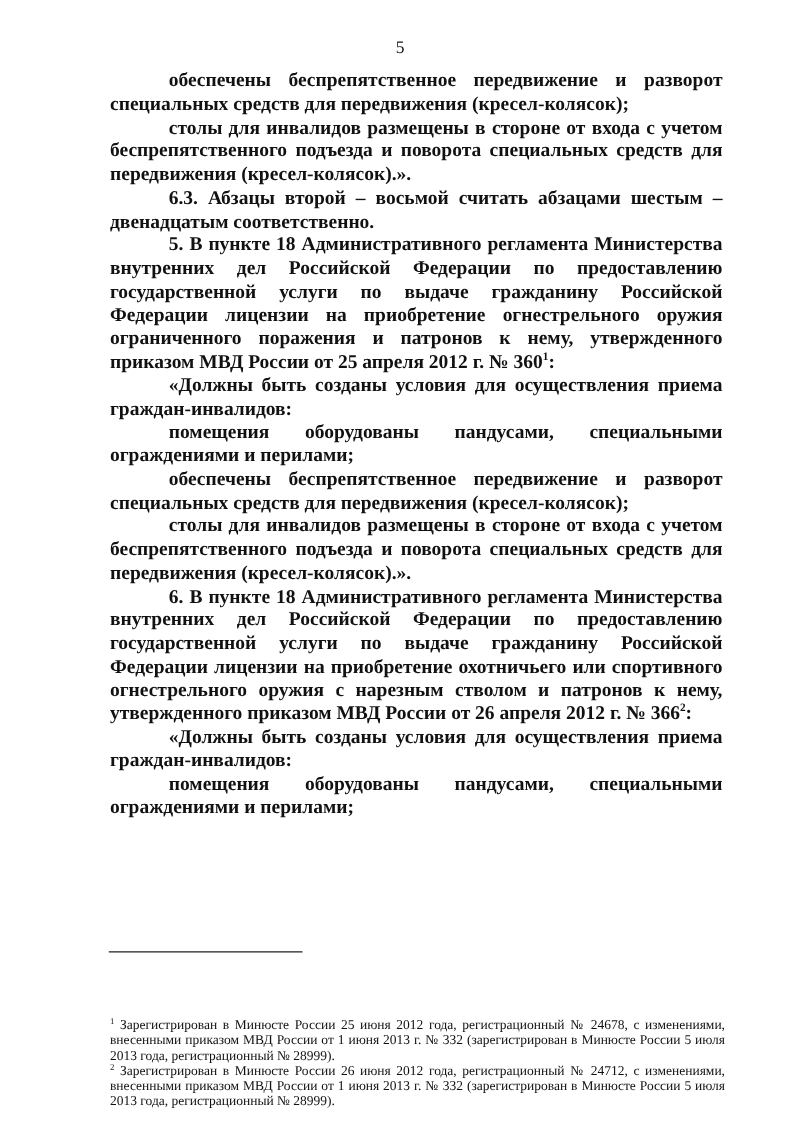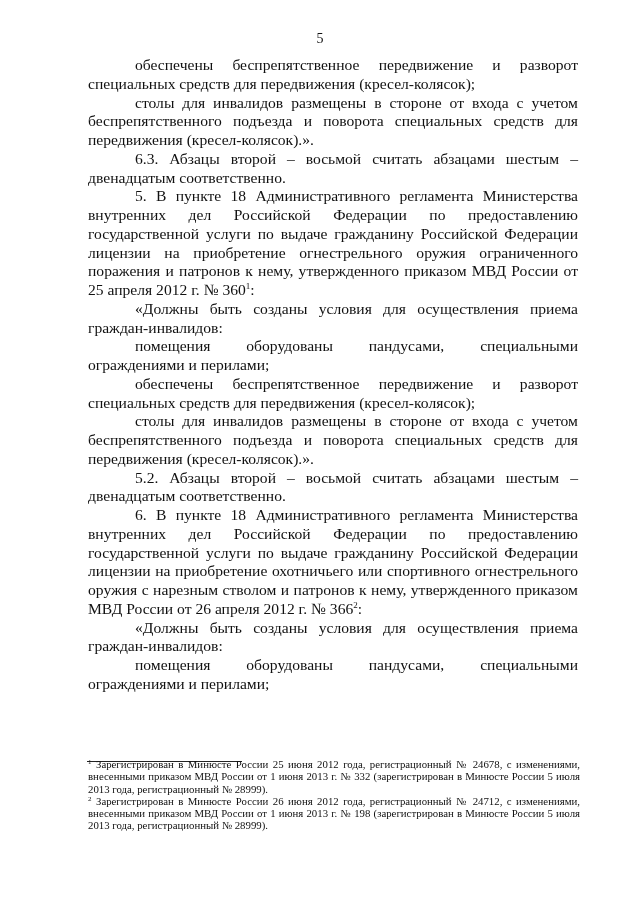--- a/index.html
+++ b/index.html
@@ -24,20 +24,21 @@
       font-size: 14px;
       line-height: 16px;
     }
     .body-text {
       position: absolute;
       top: 56px;
       left: 88px;
       width: 490px;
       font-size: 15.6px;
       line-height: 18.75px;
+      font-weight: bold;
     }
     .body-text p {
       margin: 0;
       text-align: justify;
       text-indent: 47px;
     }
     sup {
       font-size: 9px;
       line-height: 0;
       vertical-align: 6px;
@@ -45,21 +46,21 @@
     .footnote-separator {
       position: absolute;
       top: 761px;
       left: 87px;
       width: 155px;
       height: 0;
       border-top: 1px solid #222222;
     }
     .footnotes {
       position: absolute;
-      top: 758px;
+      top: 814px;
       left: 88px;
       width: 492px;
       font-size: 10.8px;
       line-height: 12.3px;
     }
     .footnotes p {
       margin: 0;
       text-align: justify;
     }
     .footnotes sup {
@@ -74,24 +75,23 @@
 
 <div class="body-text">
   <p><span>обеспечены беспрепятственное передвижение и разворот специальных средств для передвижения (кресел-колясок);</span></p>
   <p><span>столы для инвалидов размещены в стороне от входа с учетом беспрепятственного подъезда и поворота специальных средств для передвижения (кресел-колясок).».</span></p>
   <p><span>6.3. Абзацы второй – восьмой считать абзацами шестым – двенадцатым соответственно.</span></p>
   <p><span>5. В пункте 18 Административного регламента Министерства внутренних дел Российской Федерации по предоставлению государственной услуги по выдаче гражданину Российской Федерации лицензии на приобретение огнестрельного оружия ограниченного поражения и патронов к нему, утвержденного приказом МВД России от 25 апреля 2012 г. № 360</span><sup>1</sup><span>:</span></p>
   <p><span>«Должны быть созданы условия для осуществления приема граждан-инвалидов:</span></p>
   <p><span>помещения оборудованы пандусами, специальными ограждениями и перилами;</span></p>
   <p><span>обеспечены беспрепятственное передвижение и разворот специальных средств для передвижения (кресел-колясок);</span></p>
   <p><span>столы для инвалидов размещены в стороне от входа с учетом беспрепятственного подъезда и поворота специальных средств для передвижения (кресел-колясок).».</span></p>
-  <p><span>5.2. Абзацы второй – восьмой считать абзацами шестым – двенадцатым соответственно.</span></p>
   <p><span>6. В пункте 18 Административного регламента Министерства внутренних дел Российской Федерации по предоставлению государственной услуги по выдаче гражданину Российской Федерации лицензии на приобретение охотничьего или спортивного огнестрельного оружия с нарезным стволом и патронов к нему, утвержденного приказом МВД России от 26 апреля 2012 г. № 366</span><sup>2</sup><span>:</span></p>
   <p><span>«Должны быть созданы условия для осуществления приема граждан-инвалидов:</span></p>
   <p><span>помещения оборудованы пандусами, специальными ограждениями и перилами;</span></p>
 </div>
 
 <div class="footnote-separator"></div>
 
 <div class="footnotes">
   <p><sup>1</sup><span> Зарегистрирован в Минюсте России 25 июня 2012 года, регистрационный № 24678, с изменениями, внесенными приказом МВД России от 1 июня 2013 г. № 332 (зарегистрирован в Минюсте России 5 июля 2013 года, регистрационный № 28999).</span></p>
-  <p><sup>2</sup><span> Зарегистрирован в Минюсте России 26 июня 2012 года, регистрационный № 24712, с изменениями, внесенными приказом МВД России от 1 июня 2013 г. № 198 (зарегистрирован в Минюсте России 5 июля 2013 года, регистрационный № 28999).</span></p>
+  <p><sup>2</sup><span> Зарегистрирован в Минюсте России 26 июня 2012 года, регистрационный № 24712, с изменениями, внесенными приказом МВД России от 1 июня 2013 г. № 332 (зарегистрирован в Минюсте России 5 июля 2013 года, регистрационный № 28999).</span></p>
 </div>
 
 </body></html>

